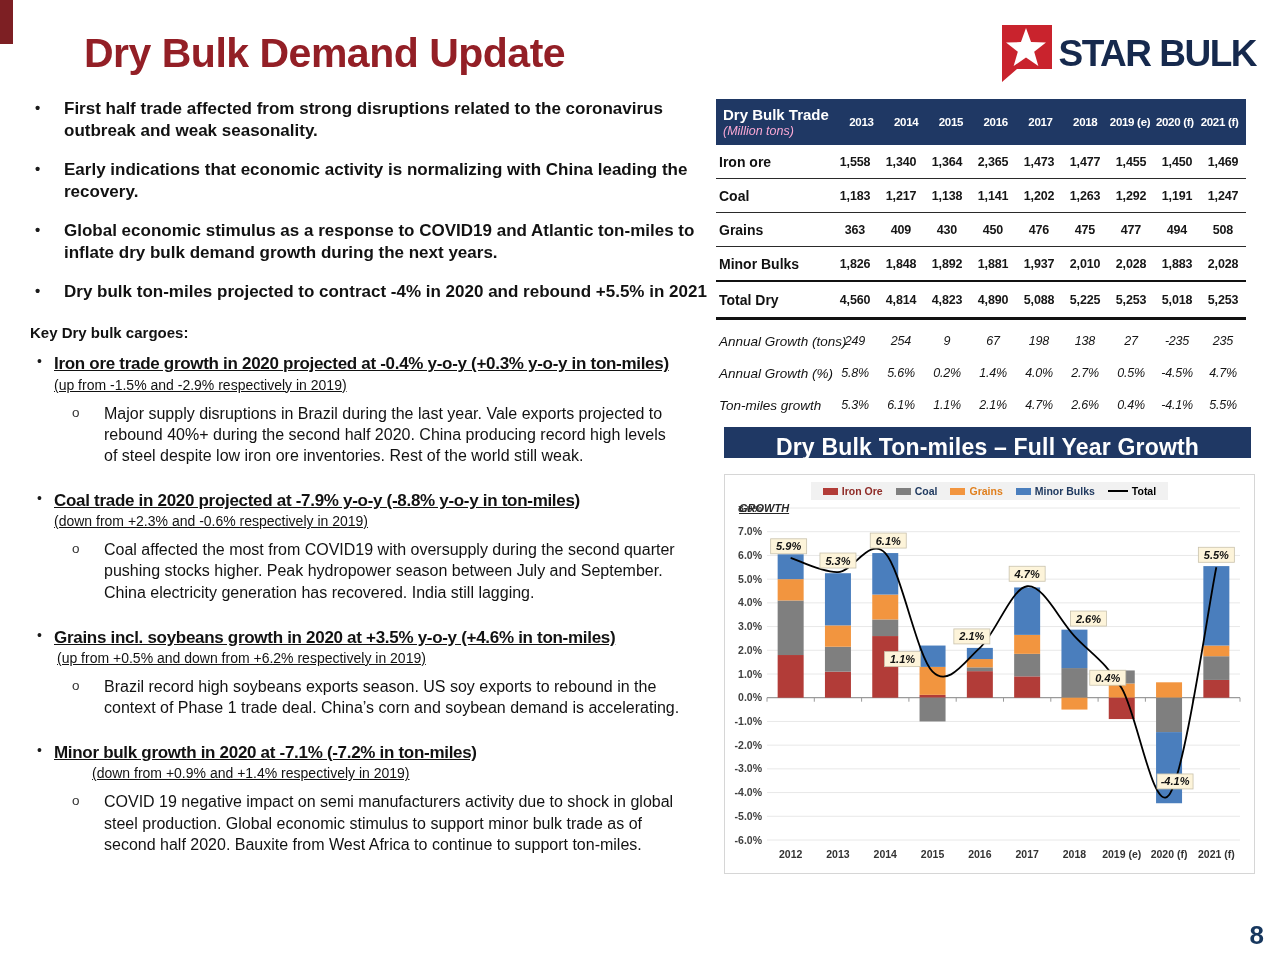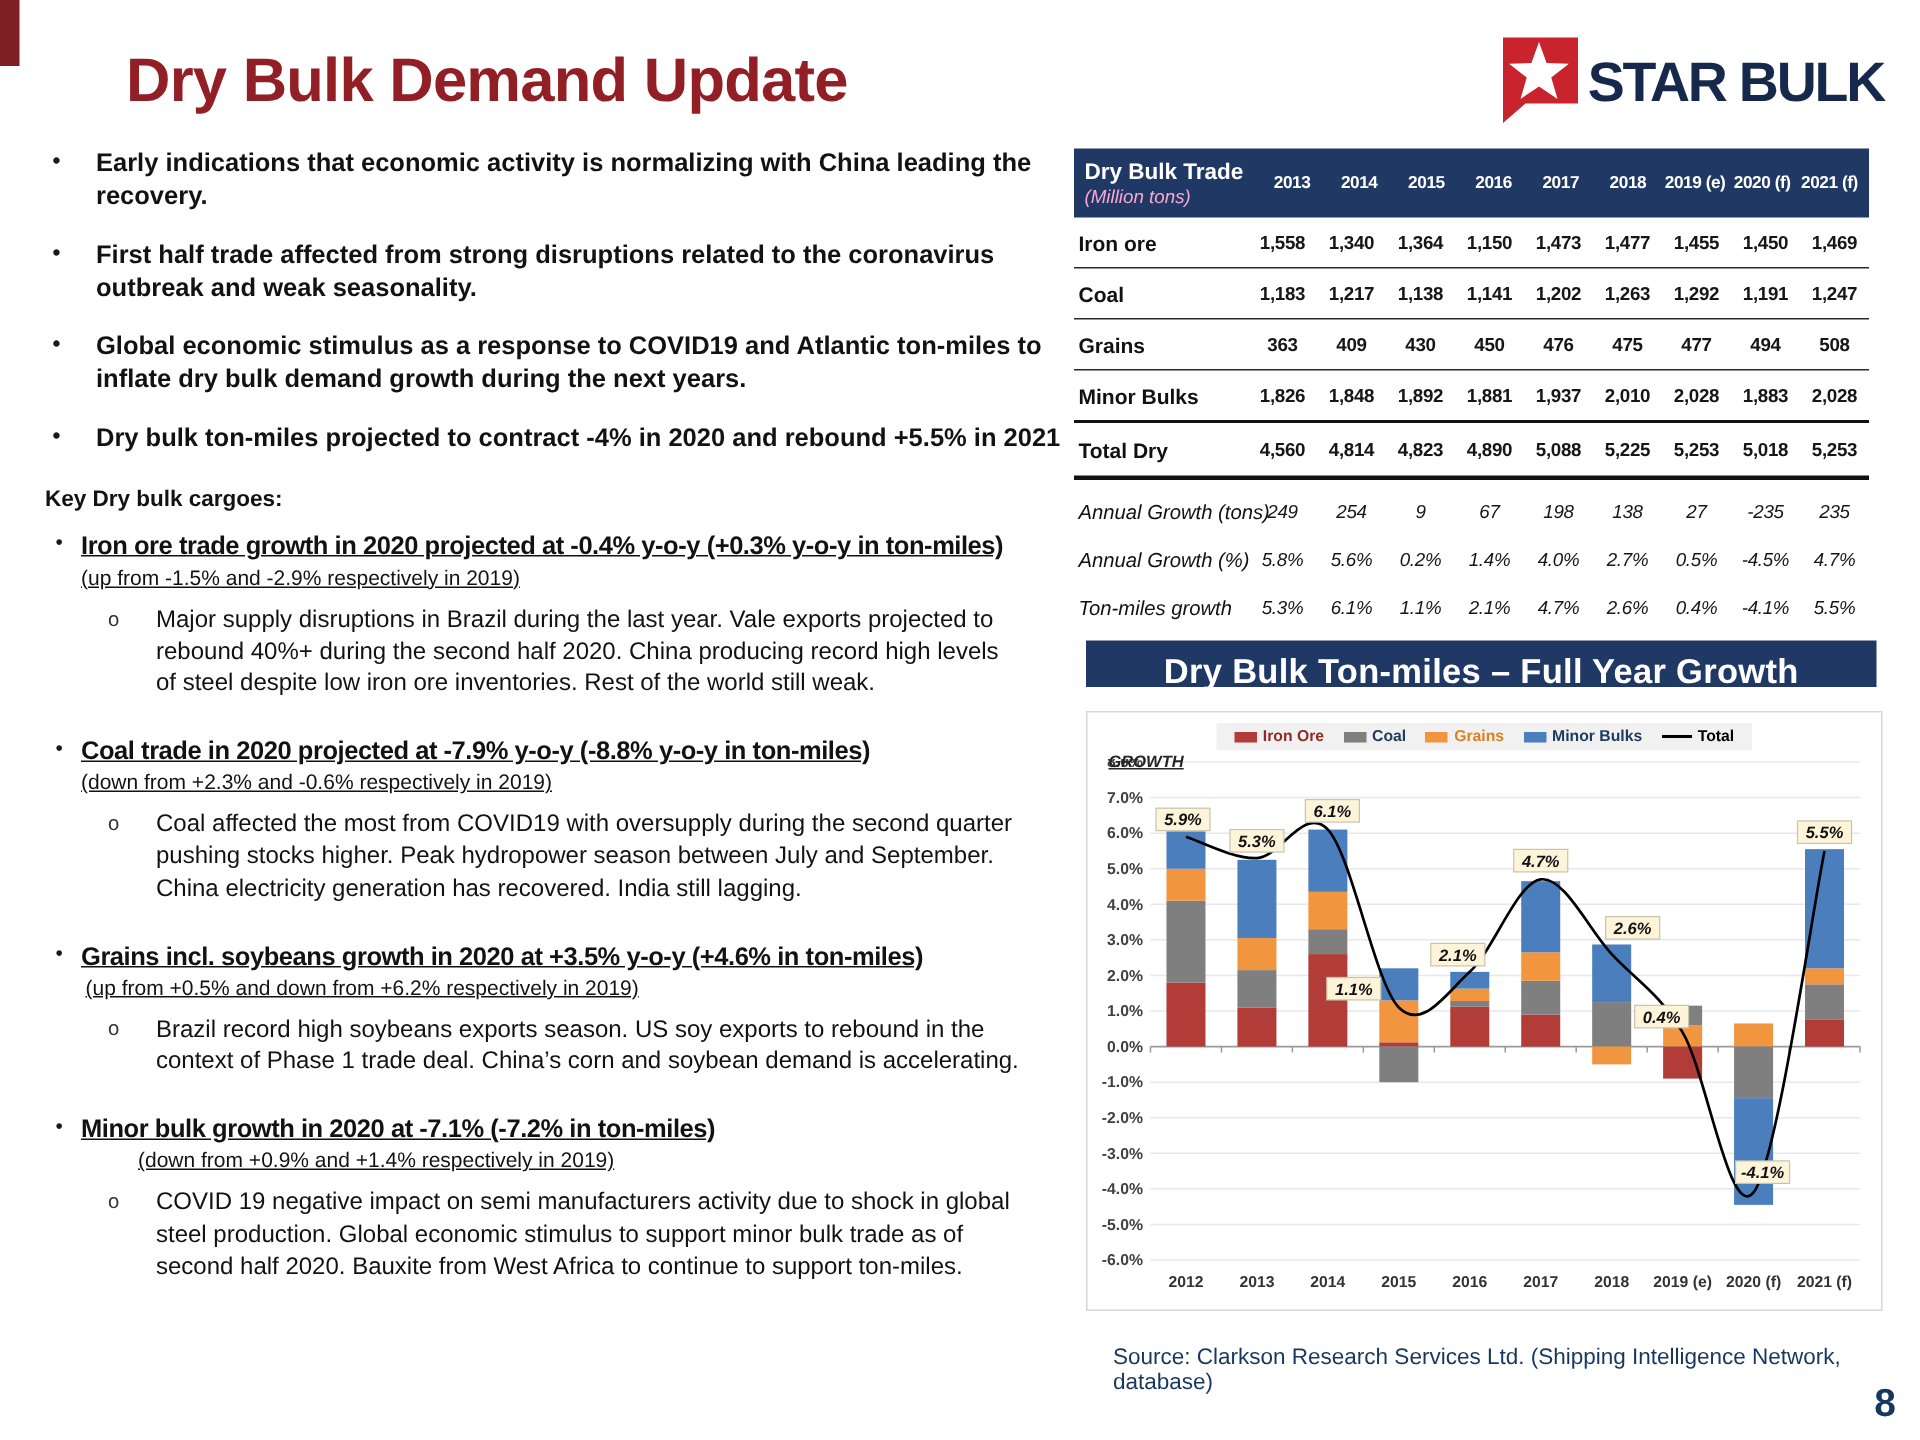--- a/index.html
+++ b/index.html
@@ -63,22 +63,22 @@
     <span>
       <svg width="58" height="60" viewBox="0 0 56 60">
         <polygon points="2,3 52,3 52,47 17,47 2,60" fill="#c9232d"></polygon>
         <path d="M26,6 L31.05,20.04 L45.97,20.51 L34.18,29.66 L38.34,43.99 L26,35.6 L13.66,43.99 L17.82,29.66 L6.03,20.51 L20.95,20.04 Z" fill="#ffffff"></path>
       </svg>
     </span>
     <span class="logo-text">STAR BULK</span>
   </div>
 
   <div class="left-col">
+    <div class="b-top">First half trade affected from strong disruptions related to the coronavirus outbreak and weak seasonality.</div>
     <div class="b-top">Early indications that economic activity is normalizing with China leading the recovery.</div>
-    <div class="b-top">First half trade affected from strong disruptions related to the coronavirus outbreak and weak seasonality.</div>
     <div class="b-top">Global economic stimulus as a response to COVID19 and Atlantic ton-miles to inflate dry bulk demand growth during the next years.</div>
     <div class="b-top">Dry bulk ton-miles projected to contract -4% in 2020 and rebound +5.5% in 2021</div>
 
     <div class="section-h">Key Dry bulk cargoes:</div>
 
     <div class="cargo">
       <div class="bold-line">Iron ore trade growth in 2020 projected at -0.4% y-o-y (+0.3% y-o-y in ton-miles)</div>
       <div class="normal-line">(up from -1.5% and -2.9% respectively in 2019)</div>
     </div>
     <div class="sub">Major supply disruptions in Brazil during the last year. Vale exports projected to rebound 40%+ during the second half 2020. China producing record high levels of steel despite low iron ore inventories. Rest of the world still weak.</div>
@@ -118,21 +118,21 @@
         <div class="th-year">2019 (e)</div>
         <div class="th-year">2020 (f)</div>
         <div class="th-year">2021 (f)</div>
       </div>
     <div id="table-body">
         <div class="trow">
           <div class="rlabel">Iron ore</div>
           <div class="rval">1,558</div>
           <div class="rval">1,340</div>
           <div class="rval">1,364</div>
-          <div class="rval">1,150</div>
+          <div class="rval">2,365</div>
           <div class="rval">1,473</div>
           <div class="rval">1,477</div>
           <div class="rval">1,455</div>
           <div class="rval">1,450</div>
           <div class="rval">1,469</div>
         </div>
         <div class="trow">
           <div class="rlabel">Coal</div>
           <div class="rval">1,183</div>
           <div class="rval">1,217</div>
@@ -353,16 +353,15 @@
         <text x="207.54999999999998" y="352" text-anchor="middle" font-size="10.5" font-weight="700" fill="#333" font-family="Liberation Sans, DejaVu Sans, sans-serif">2015</text>
         <text x="254.85" y="352" text-anchor="middle" font-size="10.5" font-weight="700" fill="#333" font-family="Liberation Sans, DejaVu Sans, sans-serif">2016</text>
         <text x="302.15" y="352" text-anchor="middle" font-size="10.5" font-weight="700" fill="#333" font-family="Liberation Sans, DejaVu Sans, sans-serif">2017</text>
         <text x="349.45" y="352" text-anchor="middle" font-size="10.5" font-weight="700" fill="#333" font-family="Liberation Sans, DejaVu Sans, sans-serif">2018</text>
         <text x="396.75" y="352" text-anchor="middle" font-size="10.5" font-weight="700" fill="#333" font-family="Liberation Sans, DejaVu Sans, sans-serif">2019 (e)</text>
         <text x="444.04999999999995" y="352" text-anchor="middle" font-size="10.5" font-weight="700" fill="#333" font-family="Liberation Sans, DejaVu Sans, sans-serif">2020 (f)</text>
         <text x="491.34999999999997" y="352" text-anchor="middle" font-size="10.5" font-weight="700" fill="#333" font-family="Liberation Sans, DejaVu Sans, sans-serif">2021 (f)</text>
       </svg>
   </div>
 
-  <div class="source">Source: Clarkson Research Services Ltd. (Shipping Intelligence Network, database)</div>
   <div class="page-num">8</div>
 
 </div>
 
 </body></html>

